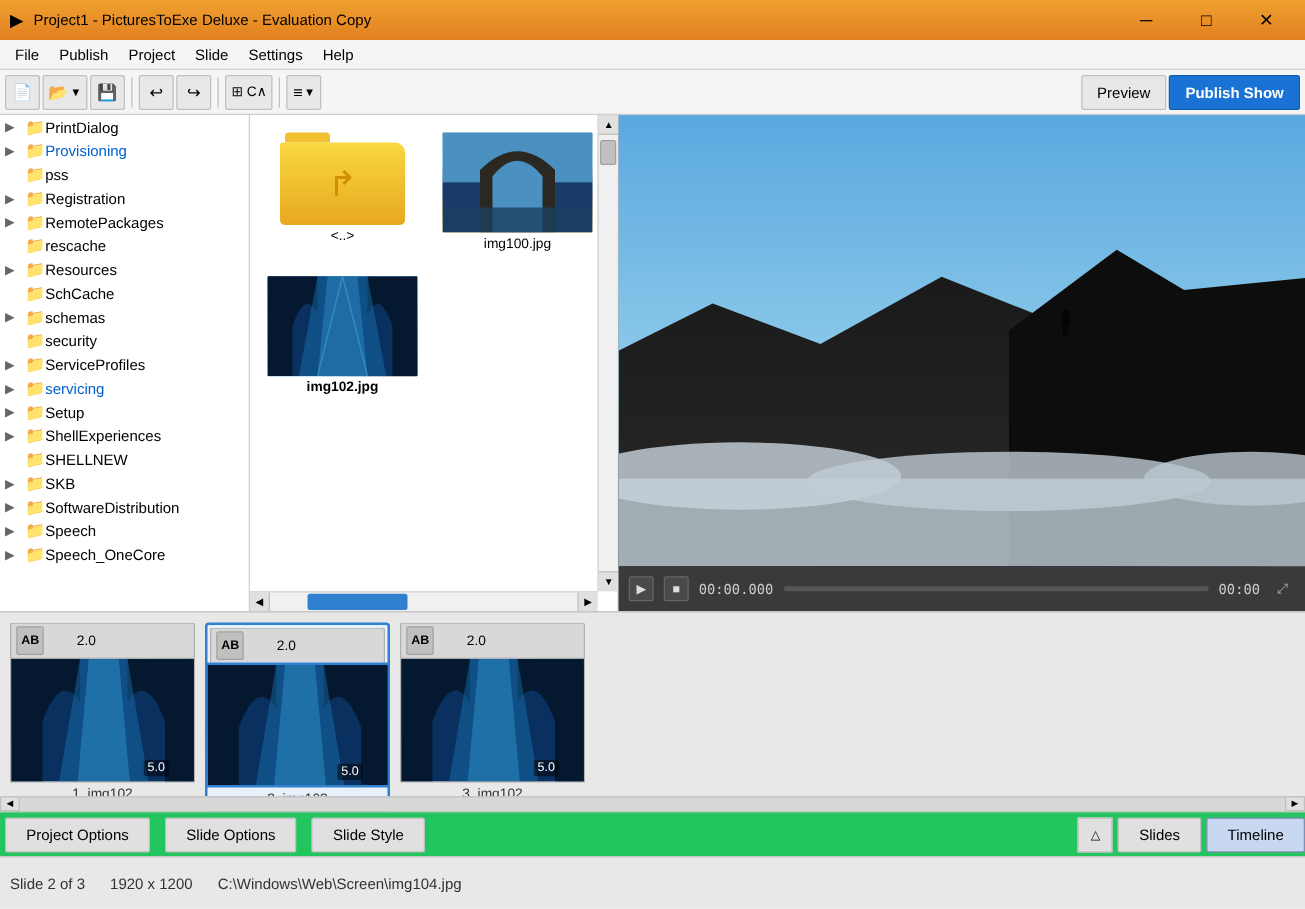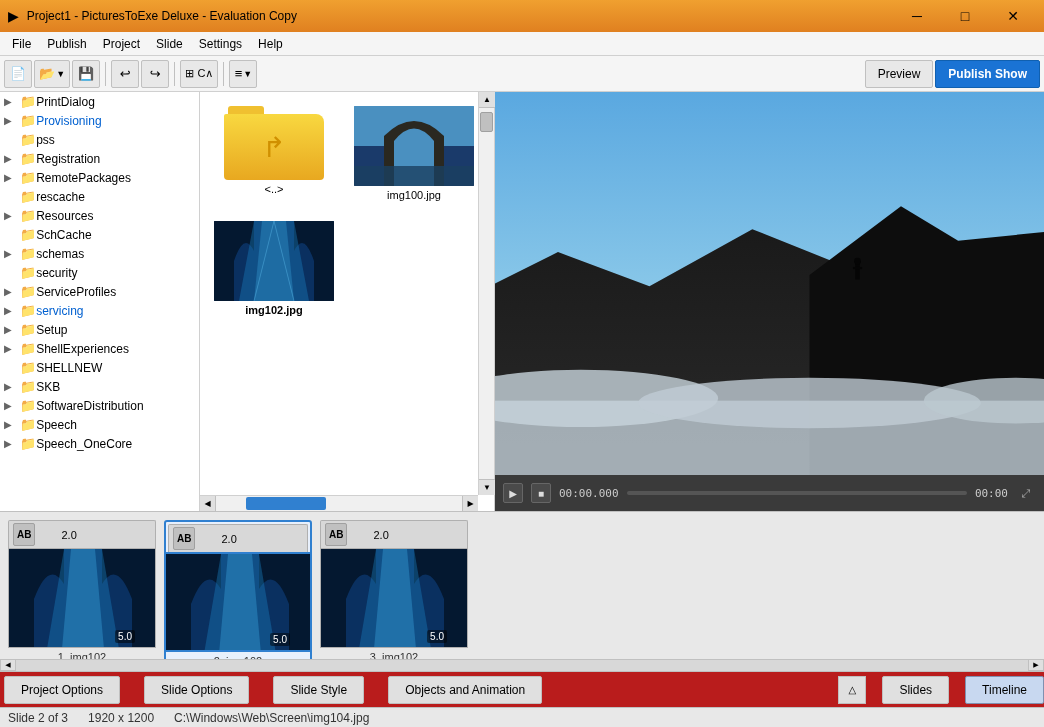--- a/index.html
+++ b/index.html
@@ -238,25 +238,25 @@
     }
     .slide-label {
       font-size: 11px;
       color: #333;
       margin-top: 3px;
     }
 
     
     .bottom-toolbar {
       height: 36px;
-      background: #b91c1c;
+      background: #22c55e;
       border-top: 1px solid #c0c0c0;
       display: flex;
       align-items: center;
-      gap: 16px;
+      gap: 4px;
     }
     .bottom-tool-btn {
       height: 28px;
       padding: 0 16px;
       background: #e0e0e0;
       border: 1px solid #c0c0c0;
       cursor: pointer;
       font-size: 12px;
       margin: 0 4px;
       border-radius: 2px;
@@ -279,21 +279,21 @@
       width: 28px; height: 28px;
       background: #e0e0e0;
       border: 1px solid #c0c0c0;
       cursor: pointer;
       display: flex; align-items: center; justify-content: center;
       font-size: 10px;
     }
 
     
     .status-bar {
-      height: 20px;
+      height: 42px;
       background: #e8e8e8;
       border-top: 1px solid #c0c0c0;
       display: flex;
       align-items: center;
       padding: 0 8px;
       gap: 20px;
       font-size: 12px;
       color: #333;
     }
     .status-section { display: flex; align-items: center; gap: 4px; }
@@ -643,21 +643,20 @@
 
     <div style="position:absolute;bottom:0;left:0;width:16px;height:12px;background:#e0e0e0;border:1px solid #c0c0c0;display:flex;align-items:center;justify-content:center;font-size:7px;">◀</div>
 
     <div style="position:absolute;bottom:0;right:0;width:16px;height:12px;background:#e0e0e0;border:1px solid #c0c0c0;display:flex;align-items:center;justify-content:center;font-size:7px;">▶</div>
   </div>
 
   <div class="bottom-toolbar">
     <button class="bottom-tool-btn">Project Options</button>
     <button class="bottom-tool-btn">Slide Options</button>
     <button class="bottom-tool-btn">Slide Style</button>
-    <button class="bottom-tool-btn">Objects and Animation</button>
     <div class="bottom-spacer"></div>
     <button class="triangle-btn">△</button>
     <button class="view-btn">Slides</button>
     <button class="view-btn active">Timeline</button>
   </div>
 
   <div class="status-bar">
     <span class="status-section">Slide 2 of 3</span>
     <span class="status-section">1920 x 1200</span>
     <span class="status-section">C:\Windows\Web\Screen\img104.jpg</span>

